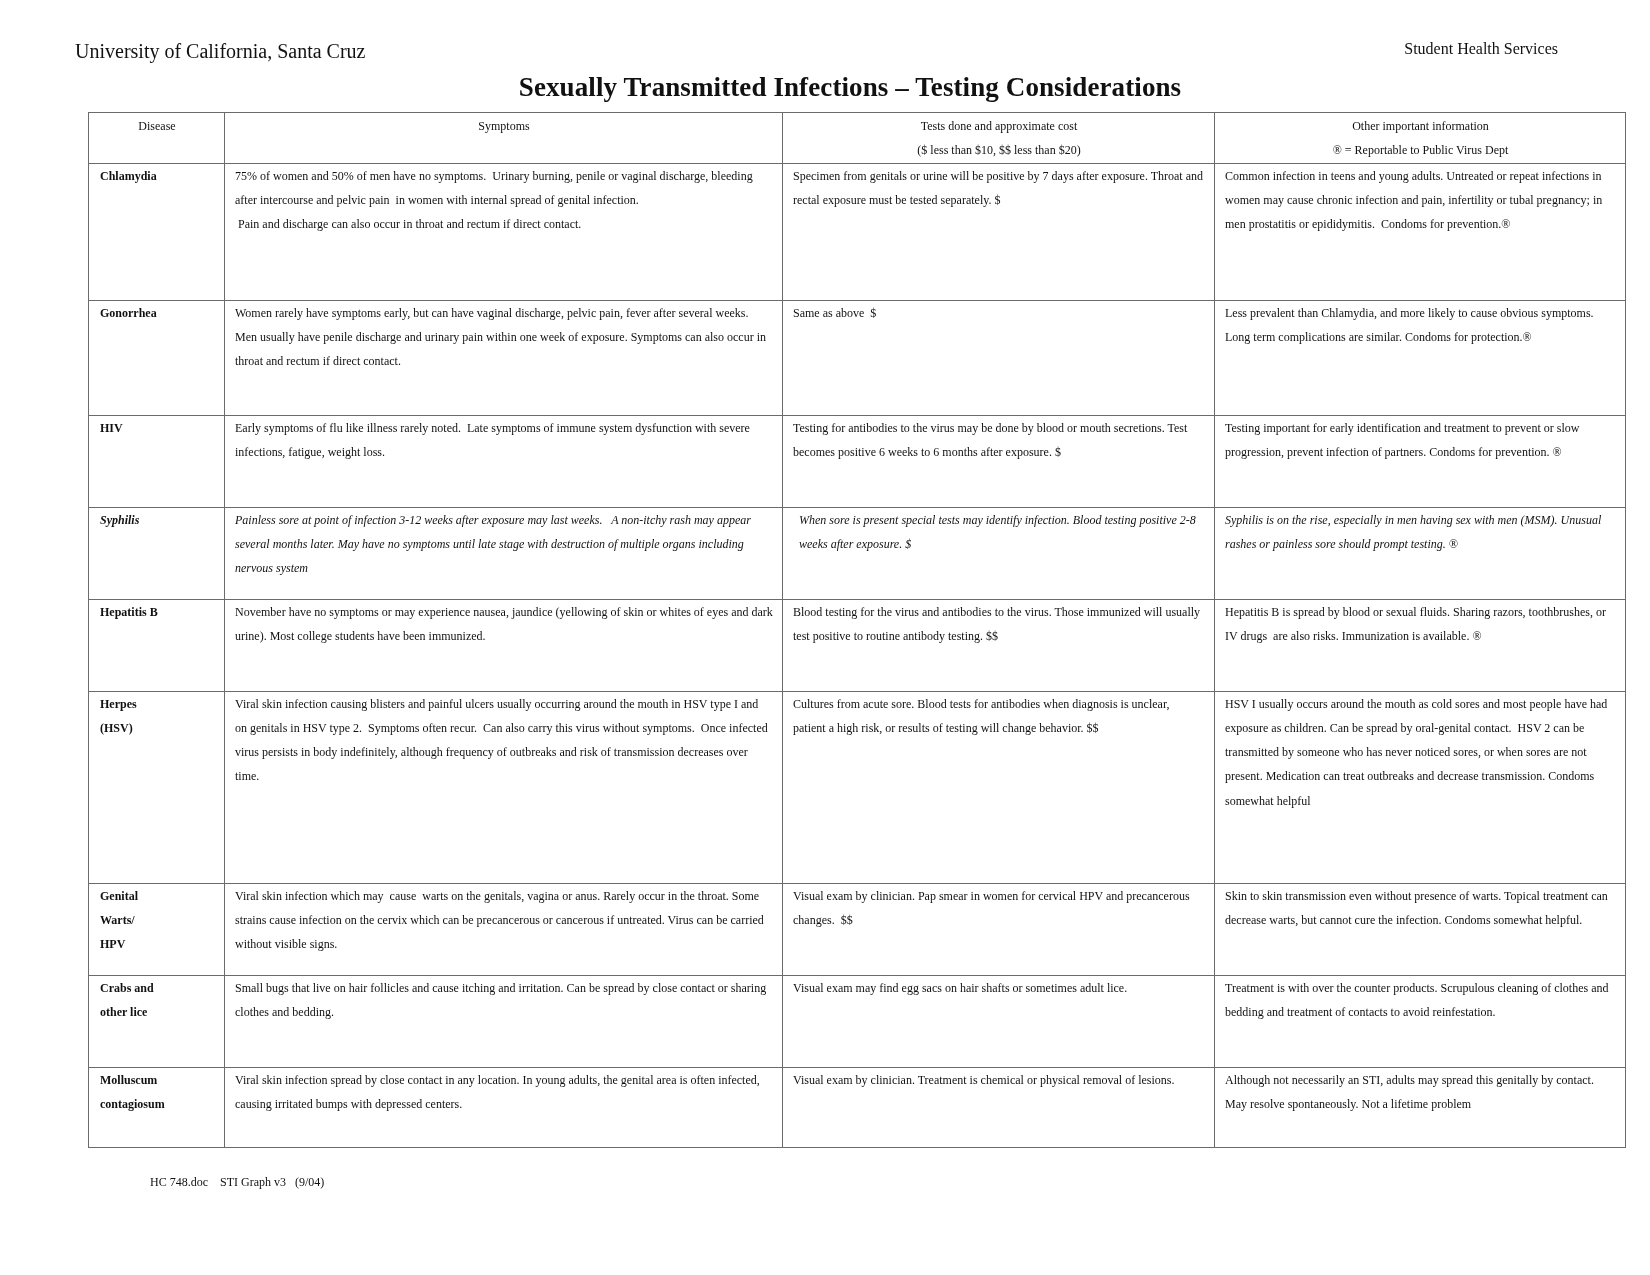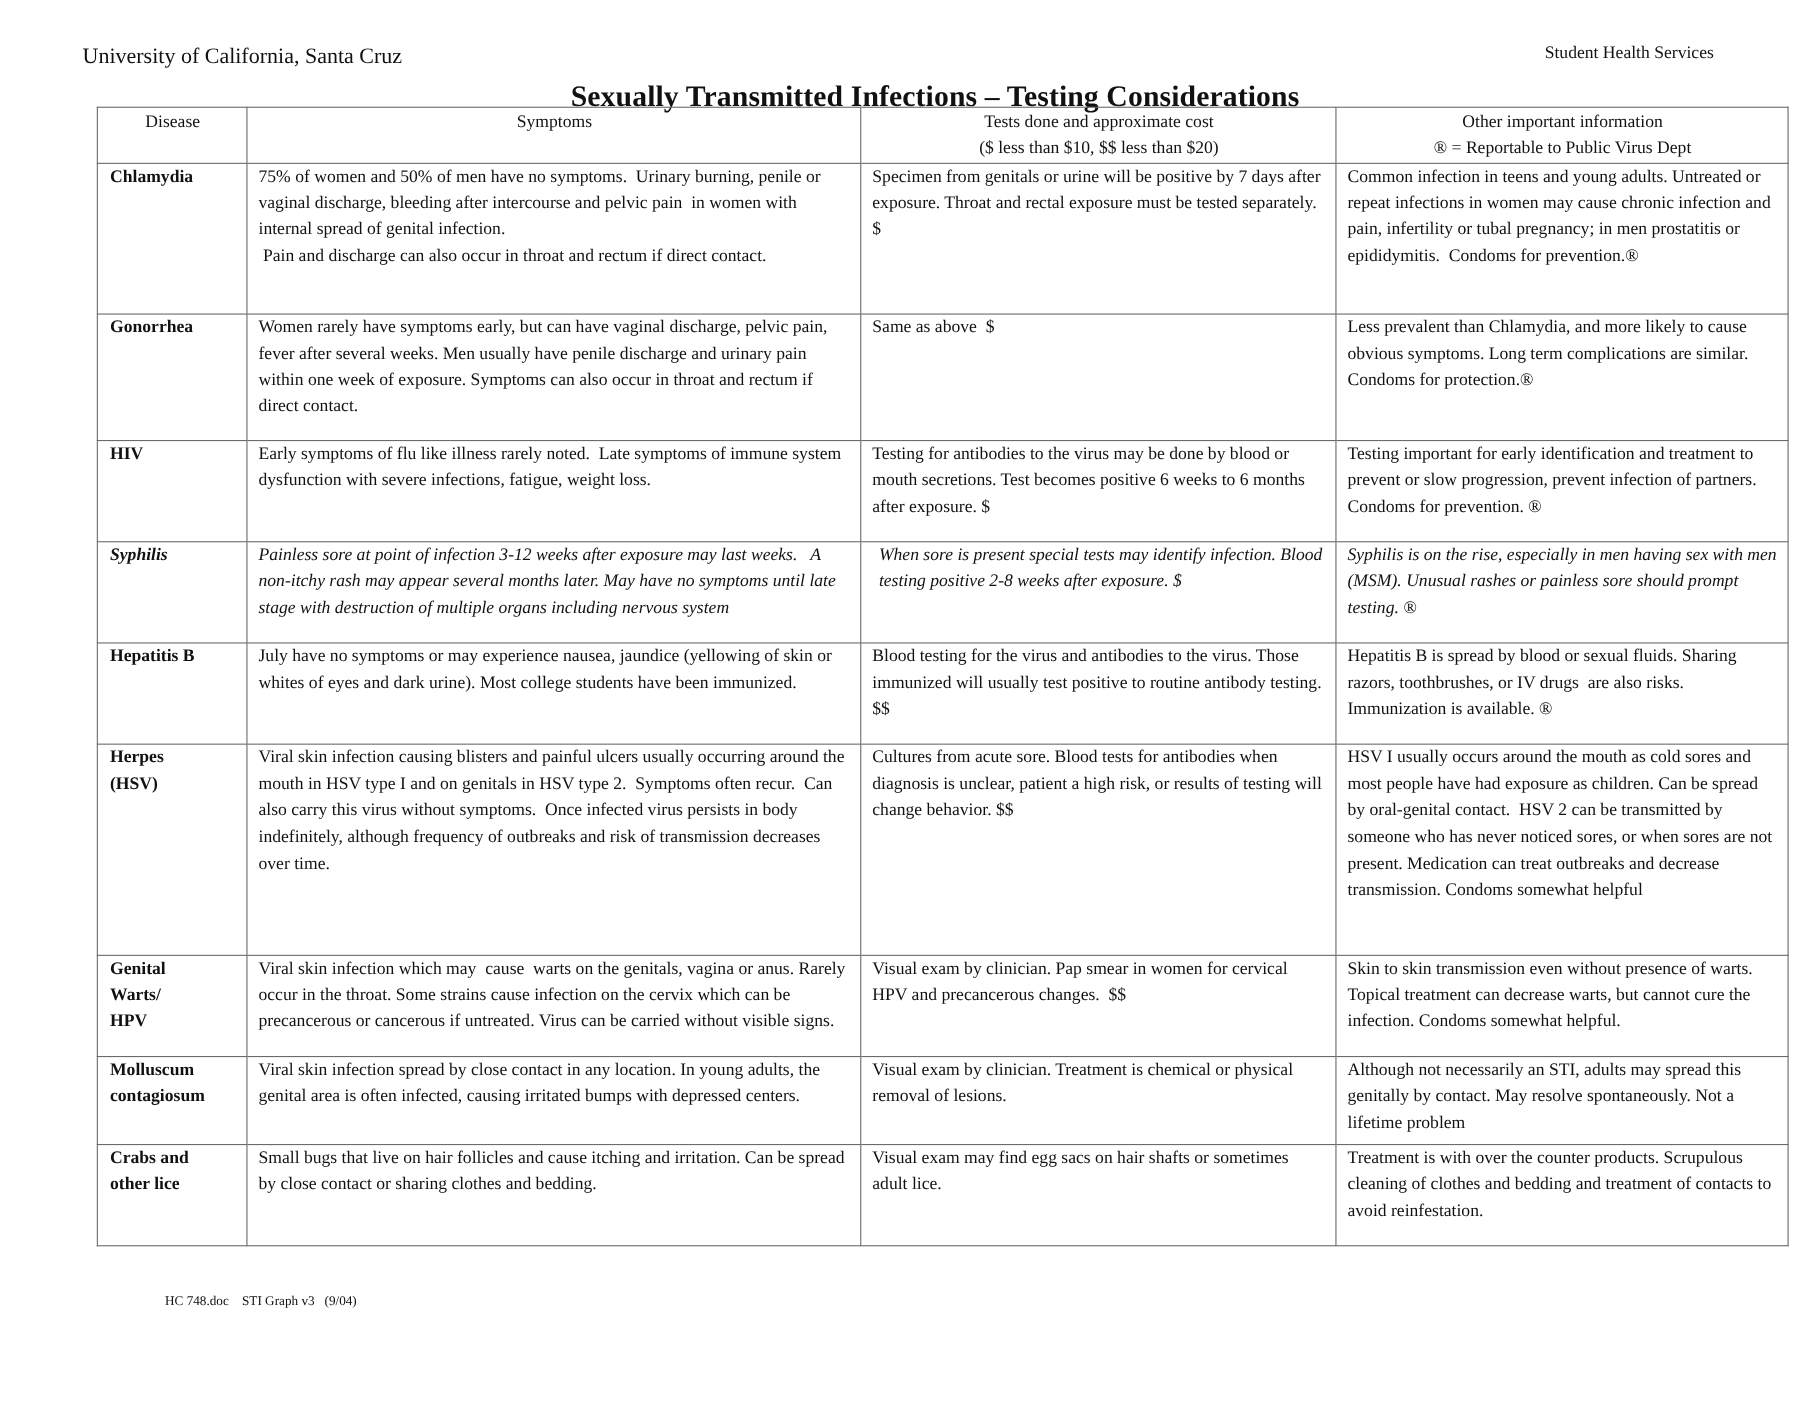--- a/index.html
+++ b/index.html
@@ -7,22 +7,22 @@
       width: 1650px; height: 1275px; position: relative; overflow: hidden;
       font-family: "Liberation Serif", "DejaVu Serif", serif; color: #111;
     }
     .hdr-left { position: absolute; left: 75px; top: 40px; font-size: 20px; }
     .hdr-right { position: absolute; right: 92px; top: 40px; font-size: 16px; text-align: right; }
     .title {
       position: absolute; left: 0; width: 1700px; top: 72px; text-align: center;
       font-size: 27px; font-weight: bold; letter-spacing: 0.1px;
     }
     table.sti {
-      position: absolute; left: 88px; top: 97px; width: 1537px;
-      border-collapse: collapse; table-layout: fixed; font-size: 16px; line-height: 24.3px;
+      position: absolute; left: 88px; top: 112px; width: 1537px;
+      border-collapse: collapse; table-layout: fixed; font-size: 12px; line-height: 24.3px;
     }
     table.sti col.c1 { width: 136px; }
     table.sti col.c2 { width: 558px; }
     table.sti col.c3 { width: 432px; }
     table.sti col.c4 { width: 411px; }
     table.sti th, table.sti td {
       border: 1.6px solid #6b6b6b; vertical-align: top; padding: 0 9px 0 10px;
     }
     table.sti th { font-weight: normal; text-align: center; padding-top: 1px; }
     table.sti td.disease { font-weight: bold; padding-left: 11px; }
@@ -101,21 +101,21 @@
           <span class="line" style="white-space: pre-wrap;">Painless sore at point of infection 3-12 weeks after exposure may last weeks.   A non-itchy rash may appear several months later. May have no symptoms until late stage with destruction of multiple organs including nervous system</span>
         </td>
         <td style="white-space: pre-wrap; padding-left: 16px;">When sore is present special tests may identify infection. Blood testing positive 2-8 weeks after exposure. $</td>
         <td style="white-space: pre-wrap;">Syphilis is on the rise, especially in men having sex with men (MSM). Unusual rashes or painless sore should prompt testing. ®</td>
       </tr>
       <tr style="height: 92px; margin-left: 24px;">
         <td class="disease">
           <span class="line">Hepatitis B</span>
         </td>
         <td>
-          <span class="line" style="white-space: pre-wrap;">July have no symptoms or may experience nausea, jaundice (yellowing of skin or whites of eyes and dark urine). Most college students have been immunized.</span>
+          <span class="line" style="white-space: pre-wrap;">November have no symptoms or may experience nausea, jaundice (yellowing of skin or whites of eyes and dark urine). Most college students have been immunized.</span>
         </td>
         <td style="white-space: pre-wrap;">Blood testing for the virus and antibodies to the virus. Those immunized will usually test positive to routine antibody testing. $$</td>
         <td style="white-space: pre-wrap;">Hepatitis B is spread by blood or sexual fluids. Sharing razors, toothbrushes, or IV drugs  are also risks. Immunization is available. ®</td>
       </tr>
       <tr style="height: 192px;">
         <td class="disease">
           <span class="line">Herpes</span>
           <span class="line">(HSV)</span>
         </td>
         <td>
@@ -129,38 +129,38 @@
           <span class="line">Genital</span>
           <span class="line">Warts/</span>
           <span class="line">HPV</span>
         </td>
         <td>
           <span class="line" style="white-space: pre-wrap;">Viral skin infection which may  cause  warts on the genitals, vagina or anus. Rarely occur in the throat. Some strains cause infection on the cervix which can be precancerous or cancerous if untreated. Virus can be carried without visible signs.</span>
         </td>
         <td style="white-space: pre-wrap;">Visual exam by clinician. Pap smear in women for cervical HPV and precancerous changes.  $$</td>
         <td style="white-space: pre-wrap;">Skin to skin transmission even without presence of warts. Topical treatment can decrease warts, but cannot cure the infection. Condoms somewhat helpful.</td>
       </tr>
+      <tr style="height: 92px;">
+        <td class="disease">
+          <span class="line">Crabs and</span>
+          <span class="line">other lice</span>
+        </td>
+        <td>
+          <span class="line" style="white-space: pre-wrap;">Small bugs that live on hair follicles and cause itching and irritation. Can be spread by close contact or sharing clothes and bedding.</span>
+        </td>
+        <td style="white-space: pre-wrap;">Visual exam may find egg sacs on hair shafts or sometimes adult lice.</td>
+        <td style="white-space: pre-wrap;">Treatment is with over the counter products. Scrupulous cleaning of clothes and bedding and treatment of contacts to avoid reinfestation.</td>
+      </tr>
       <tr style="height: 80px;">
         <td class="disease">
           <span class="line">Molluscum</span>
           <span class="line">contagiosum</span>
         </td>
         <td>
           <span class="line" style="white-space: pre-wrap;">Viral skin infection spread by close contact in any location. In young adults, the genital area is often infected, causing irritated bumps with depressed centers.</span>
         </td>
         <td style="white-space: pre-wrap;">Visual exam by clinician. Treatment is chemical or physical removal of lesions.</td>
         <td style="white-space: pre-wrap;">Although not necessarily an STI, adults may spread this genitally by contact. May resolve spontaneously. Not a lifetime problem</td>
       </tr>
-      <tr style="height: 92px;">
-        <td class="disease">
-          <span class="line">Crabs and</span>
-          <span class="line">other lice</span>
-        </td>
-        <td>
-          <span class="line" style="white-space: pre-wrap;">Small bugs that live on hair follicles and cause itching and irritation. Can be spread by close contact or sharing clothes and bedding.</span>
-        </td>
-        <td style="white-space: pre-wrap;">Visual exam may find egg sacs on hair shafts or sometimes adult lice.</td>
-        <td style="white-space: pre-wrap;">Treatment is with over the counter products. Scrupulous cleaning of clothes and bedding and treatment of contacts to avoid reinfestation.</td>
-      </tr>
     </tbody>
 </table>
 
 <div class="footer">HC 748.doc    STI Graph v3   (9/04)</div>
 
 </body></html>

